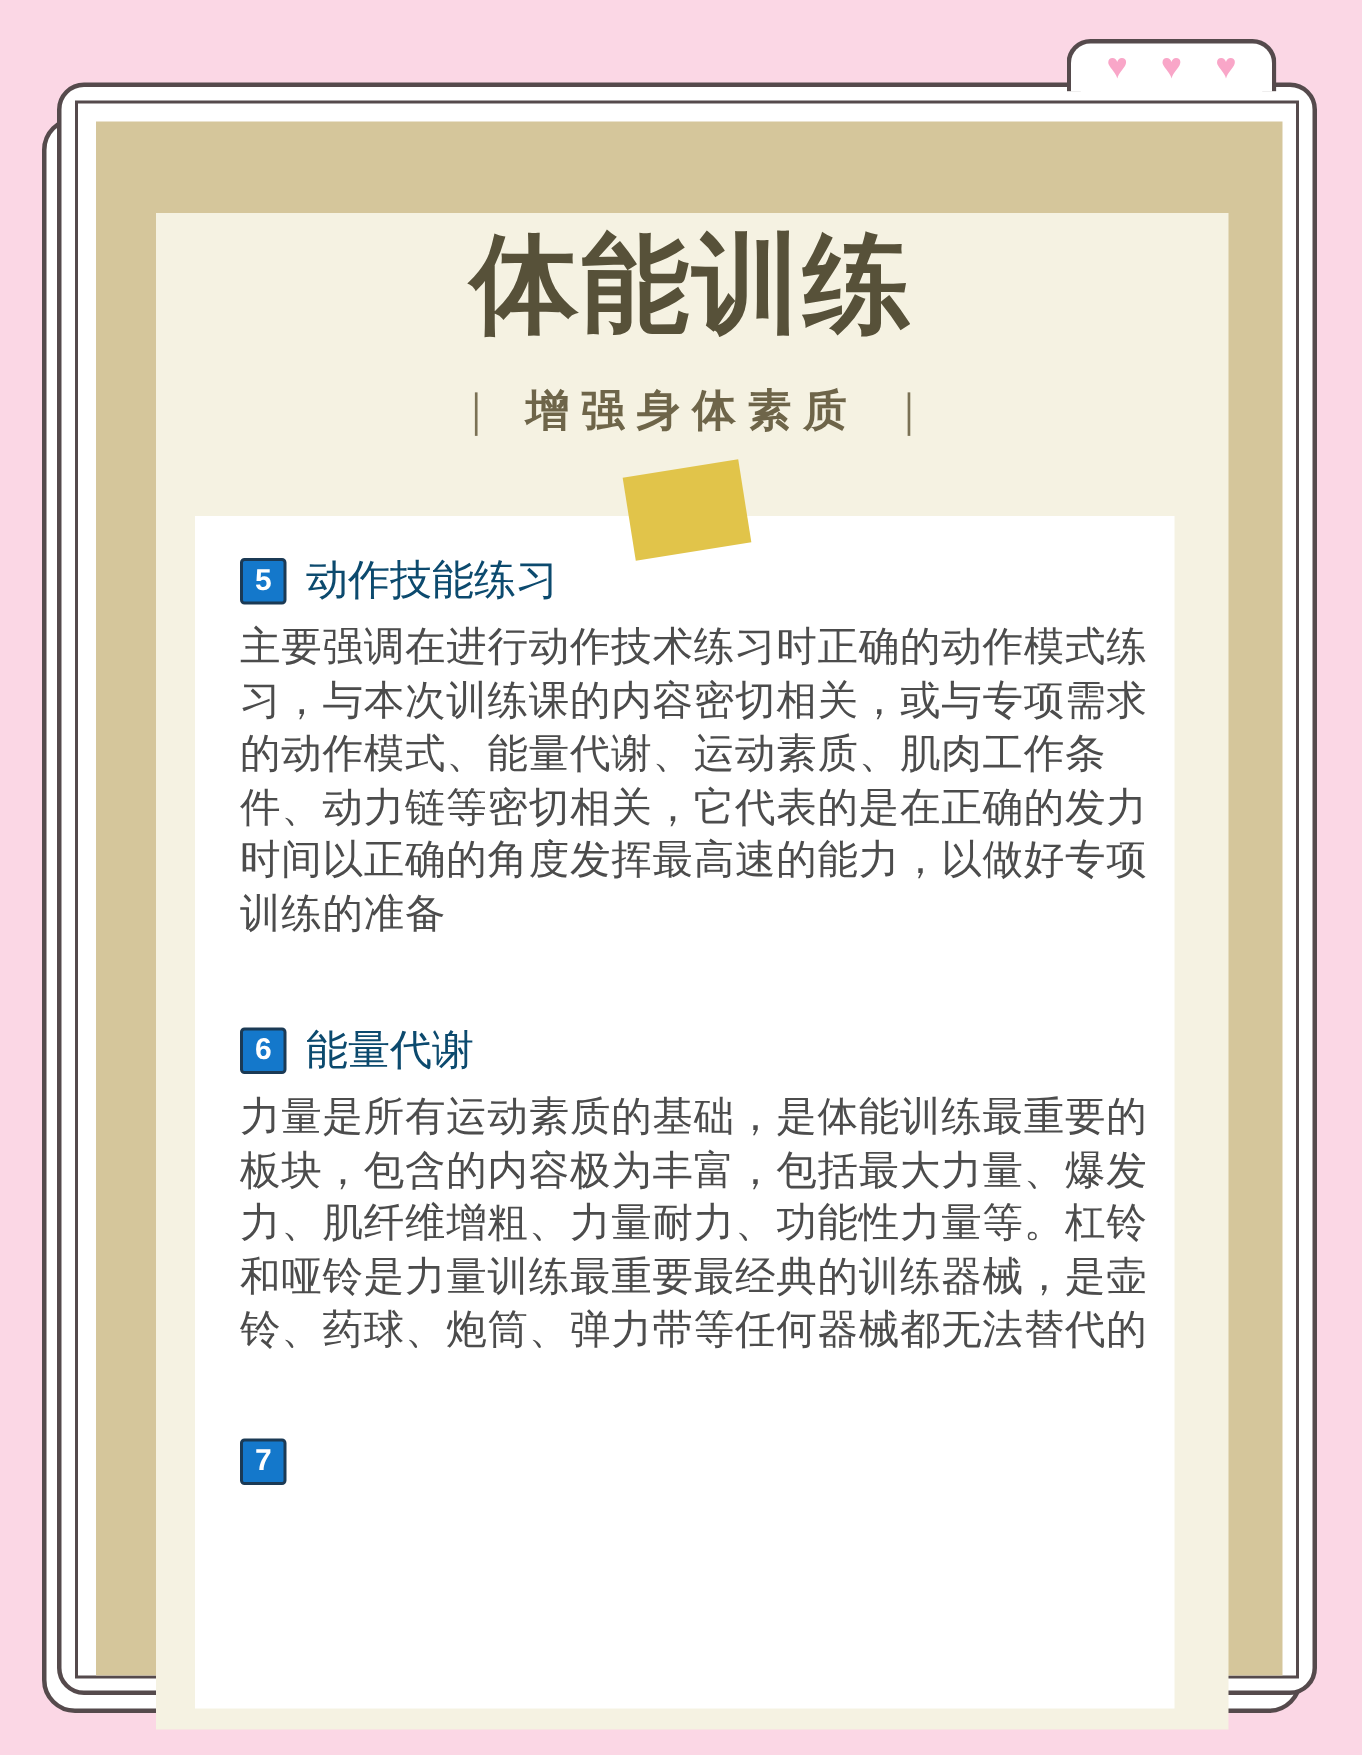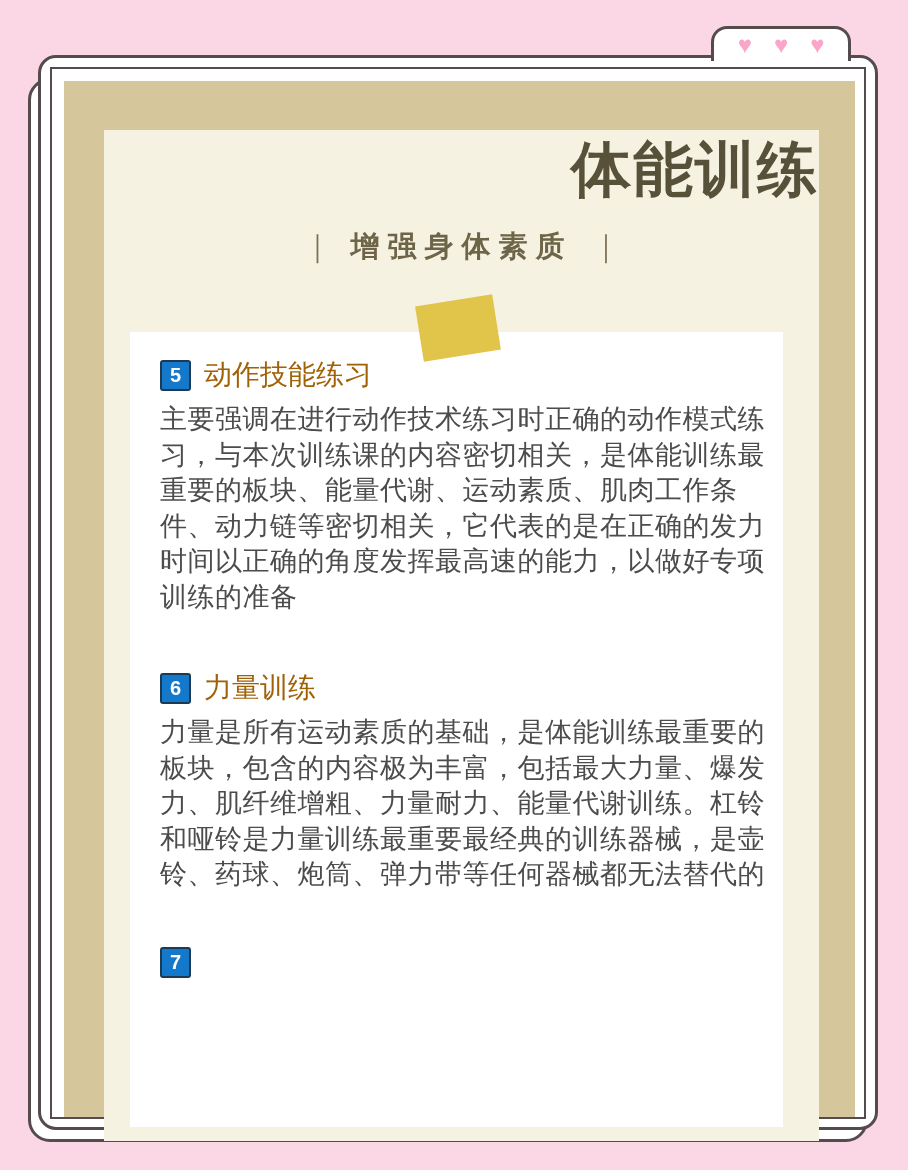--- a/index.html
+++ b/index.html
@@ -32,22 +32,22 @@
   }
   .tan-frame {
     width:100%; height:100%; box-sizing:border-box;
     background:var(--tan,#d5c69b); padding:25px 36px 0 40px;
   }
   .cream-panel {
     width:100%; height:100%; box-sizing:border-box; position:relative;
     background:var(--cream,#f5f2e2);
   }
   .page-title {
-    margin:24px 0 0; text-align:right;
-    font-size:60px; font-weight:bold; letter-spacing:2px;
+    margin:36px 0 0; text-align:center;
+    font-size:72px; font-weight:bold; letter-spacing:2px;
     color:var(--title_color,#575139);
   }
   .page-subtitle {
     margin-top:16px; text-align:center;
     font-size:29px; font-weight:bold; letter-spacing:8px;
     color:var(--subtitle_color,#6e6549);
   }
   .page-subtitle .bar { font-weight:normal; letter-spacing:0; margin:0 3px; color:#7a7154; }
   .tape {
     position:absolute; left:315px; top:170px; width:78px; height:56px;
@@ -58,21 +58,21 @@
     background:#fff; box-sizing:border-box; padding:24px 16px 0 30px;
   }
   .section + .section { margin-top:54px; }
   .sec-head { display:flex; align-items:center; gap:13px; }
   .badge {
     width:31px; height:31px; box-sizing:border-box; flex:0 0 auto;
     background:var(--badge_blue,#1478cb); border:2px solid var(--badge_border,#1b3a55);
     border-radius:3px; color:#fff; font-size:20px; font-weight:bold;
     display:flex; align-items:center; justify-content:center;
   }
-  .sec-title { font-size:28px; color:#a16207; }
+  .sec-title { font-size:28px; color:#0c4a6e; }
   .sec-body {
     margin:8px 0 0; font-size:27px; line-height:35.5px;
     color:var(--body_text,#4c4c4c); letter-spacing:0.5px;
   }
 </style>
 </head>
 <body>
 
 <div class="stage">
 
@@ -99,29 +99,29 @@
 
           <div class="tape"></div>
 
           <div class="content-box">
 
             <section class="section">
               <div class="sec-head">
                 <span class="badge">5</span>
                 <span class="sec-title">动作技能练习</span>
               </div>
-              <p class="sec-body">主要强调在进行动作技术练习时正确的动作模式练习，与本次训练课的内容密切相关，是体能训练最重要的板块、能量代谢、运动素质、肌肉工作条件、动力链等密切相关，它代表的是在正确的发力时间以正确的角度发挥最高速的能力，以做好专项训练的准备</p>
+              <p class="sec-body">主要强调在进行动作技术练习时正确的动作模式练习，与本次训练课的内容密切相关，或与专项需求的动作模式、能量代谢、运动素质、肌肉工作条件、动力链等密切相关，它代表的是在正确的发力时间以正确的角度发挥最高速的能力，以做好专项训练的准备</p>
             </section>
 
             <section class="section">
               <div class="sec-head">
                 <span class="badge">6</span>
-                <span class="sec-title">力量训练</span>
+                <span class="sec-title">能量代谢</span>
               </div>
-              <p class="sec-body">力量是所有运动素质的基础，是体能训练最重要的板块，包含的内容极为丰富，包括最大力量、爆发力、肌纤维增粗、力量耐力、能量代谢训练。杠铃和哑铃是力量训练最重要最经典的训练器械，是壶铃、药球、炮筒、弹力带等任何器械都无法替代的</p>
+              <p class="sec-body">力量是所有运动素质的基础，是体能训练最重要的板块，包含的内容极为丰富，包括最大力量、爆发力、肌纤维增粗、力量耐力、功能性力量等。杠铃和哑铃是力量训练最重要最经典的训练器械，是壶铃、药球、炮筒、弹力带等任何器械都无法替代的</p>
             </section>
 
             <section class="section">
               <div class="sec-head">
                 <span class="badge">7</span>
               </div>
             </section>
 
           </div>
 

